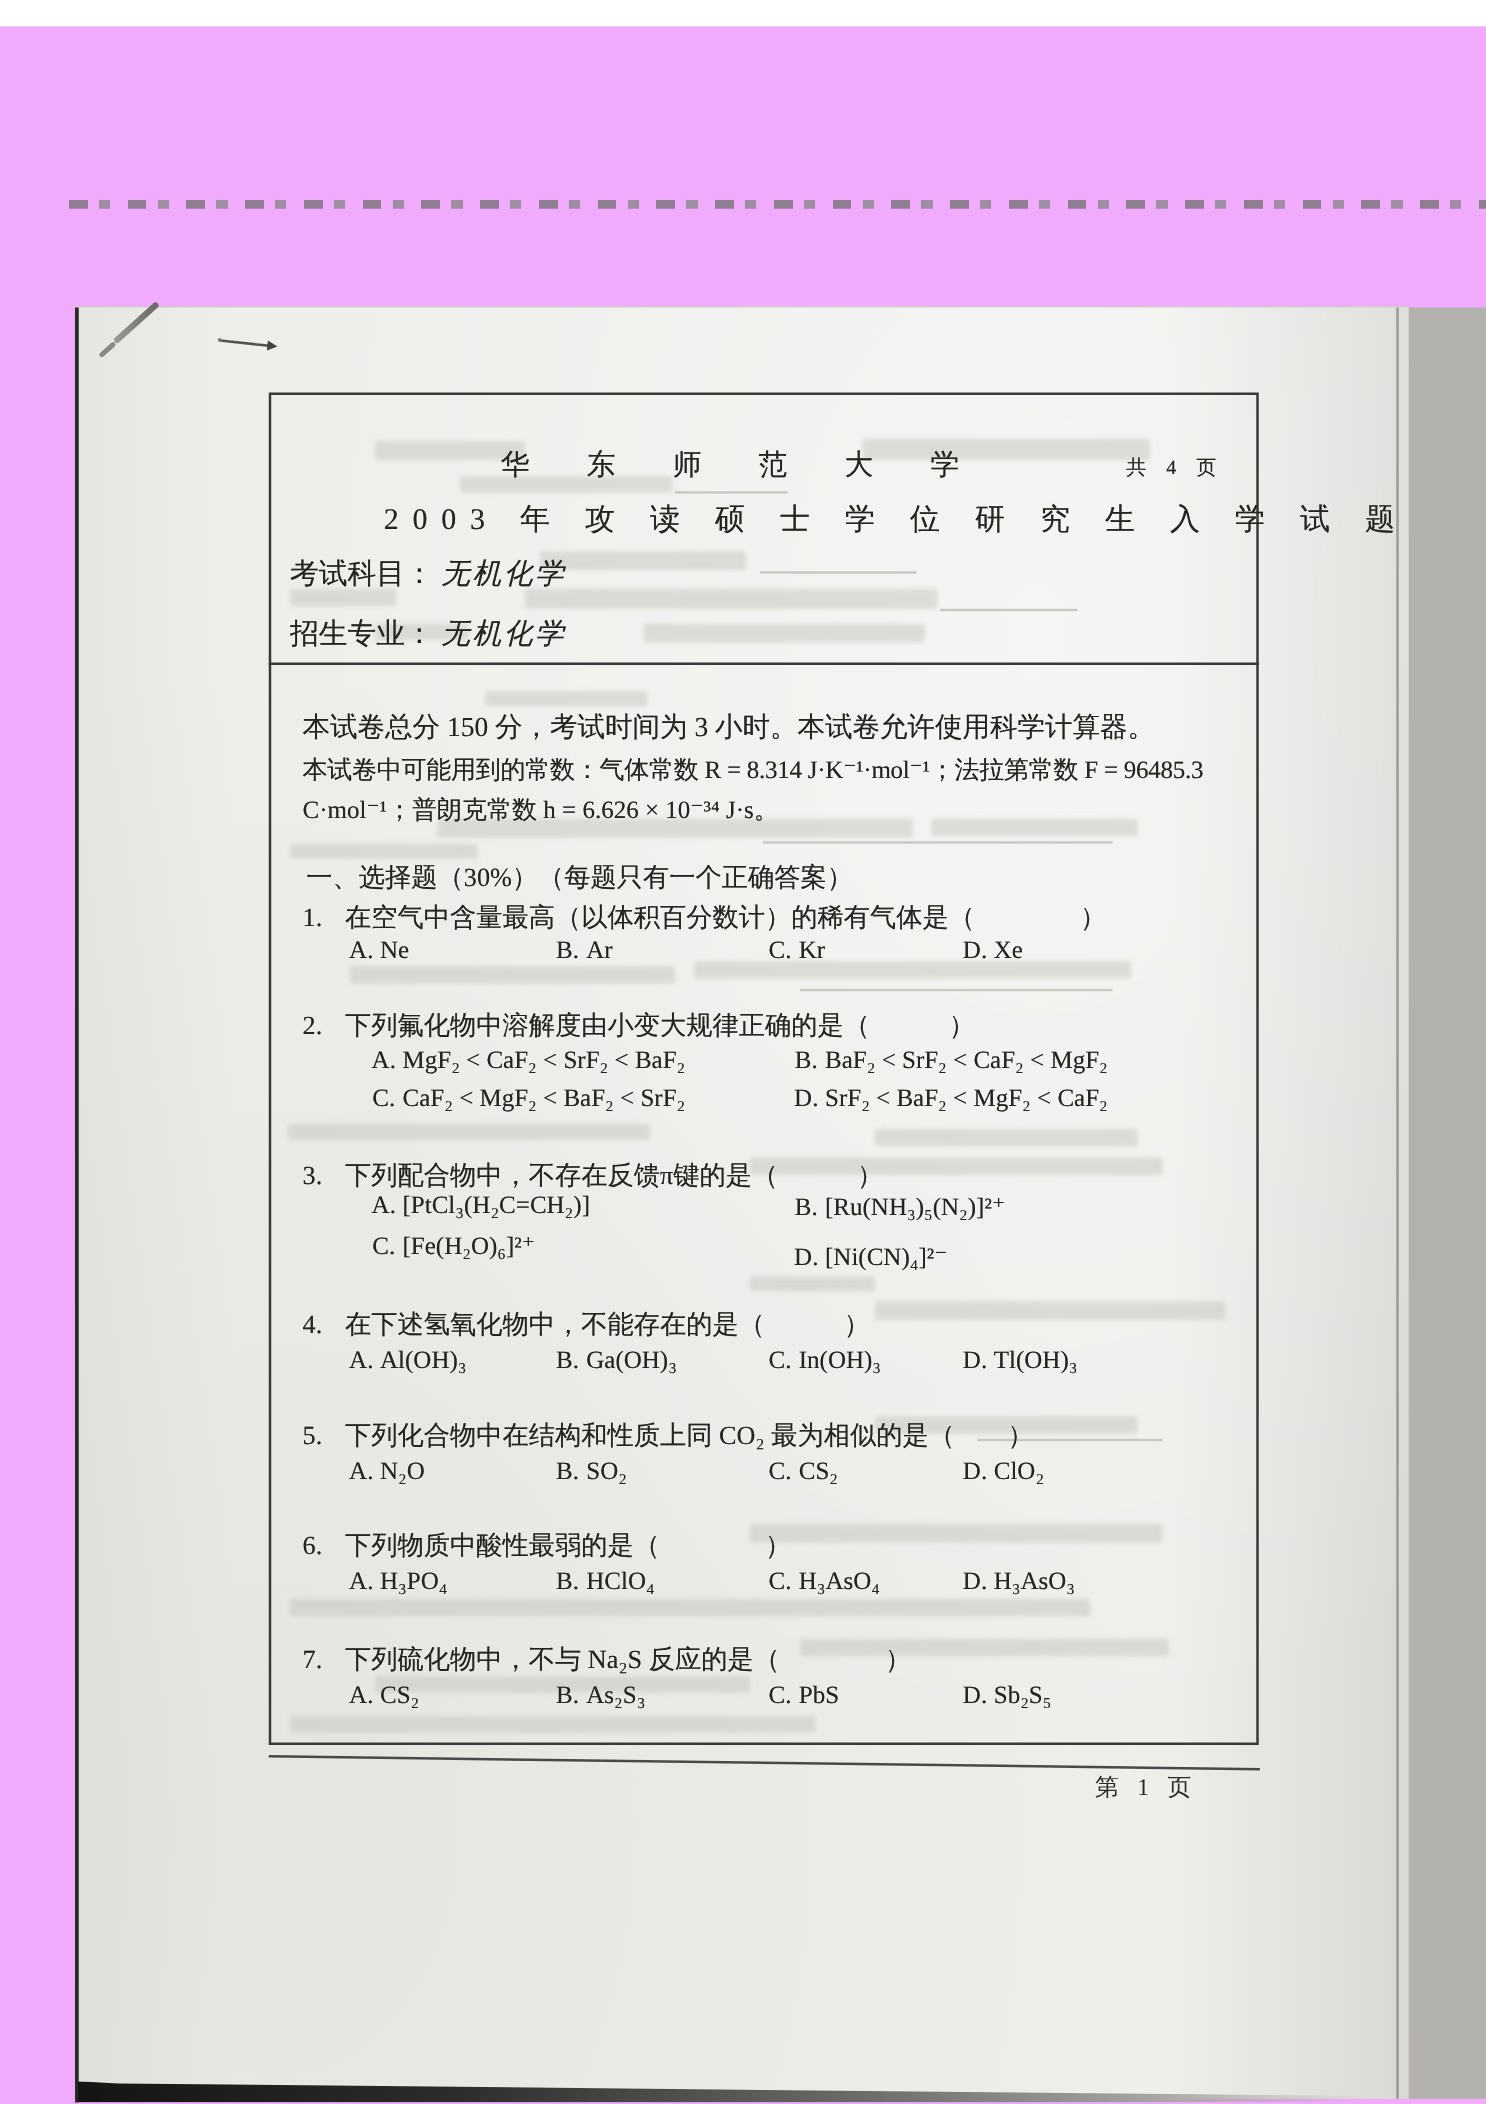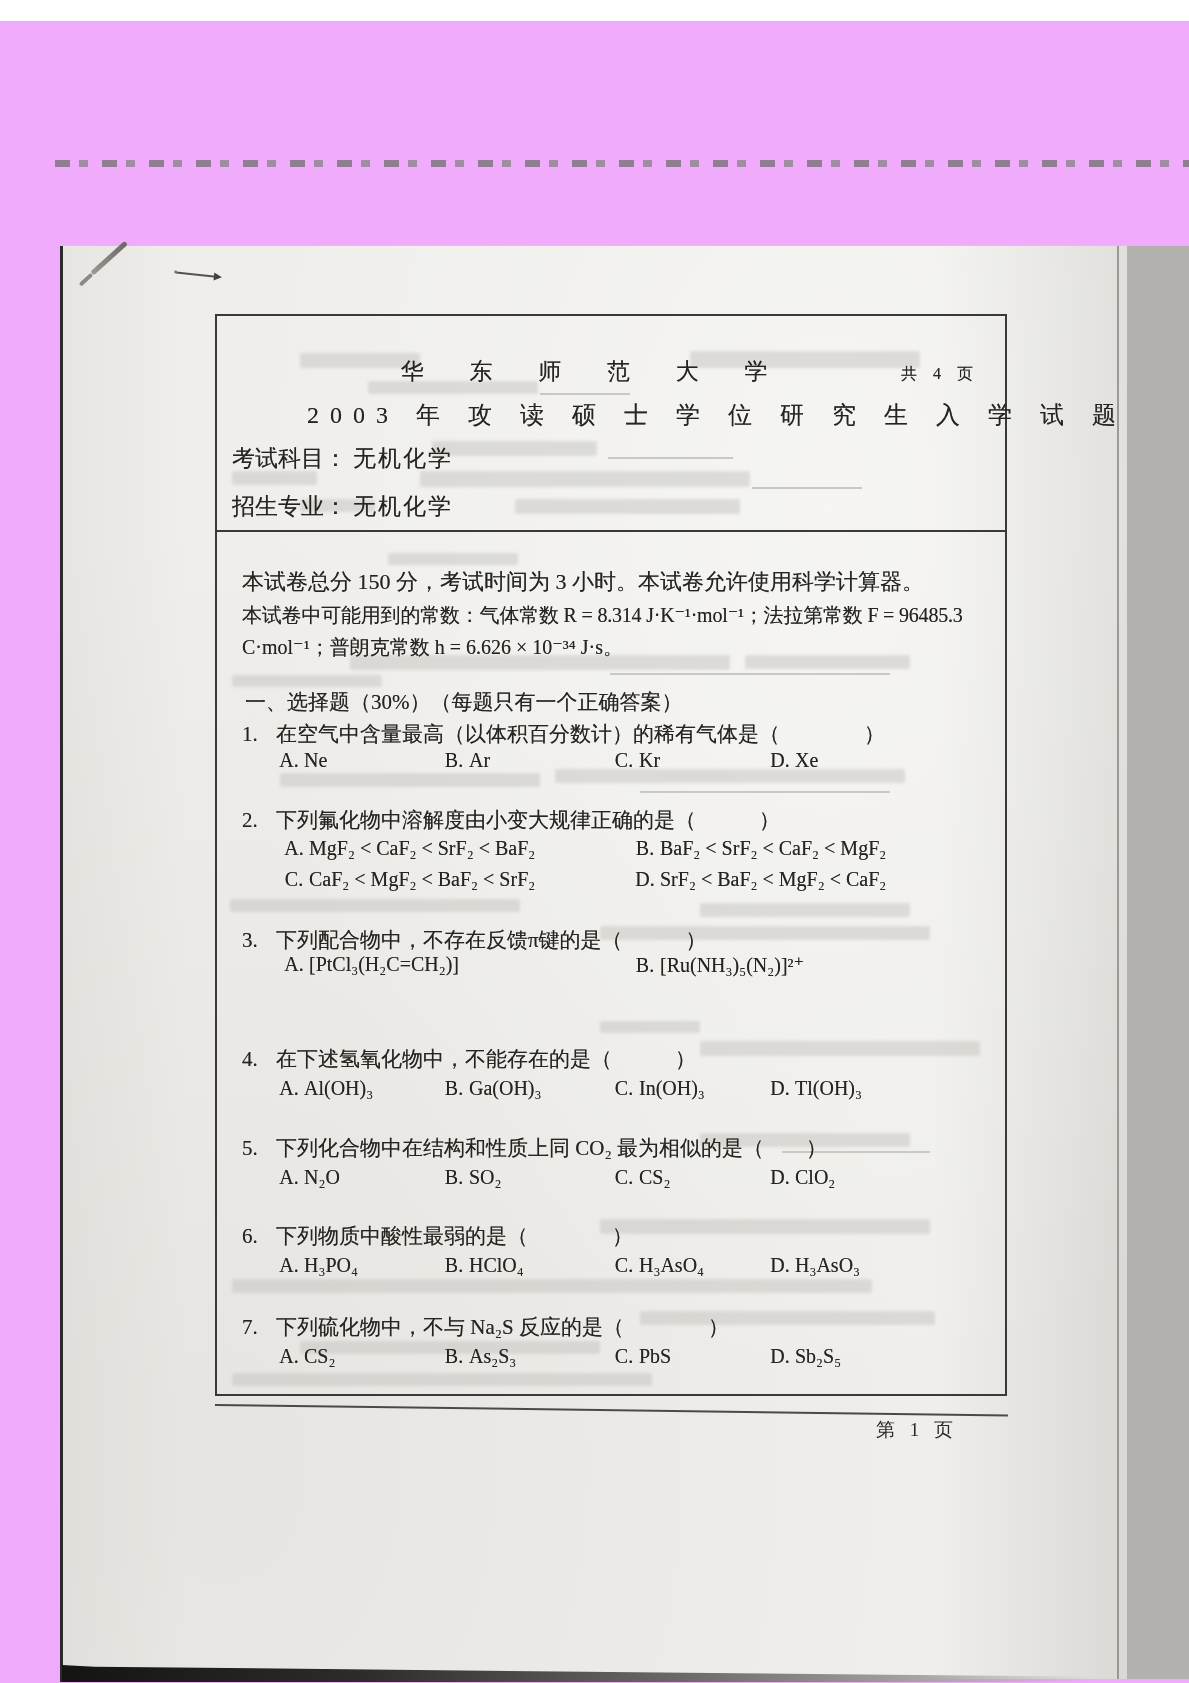--- a/index.html
+++ b/index.html
@@ -40,41 +40,41 @@
 
   
   .box{position:absolute;left:215px;top:293px;width:792px;height:1082px;border:2px solid #3a3937;
     box-sizing:border-box;z-index:4;background:transparent;}
   .box *{position:absolute;white-space:nowrap;color:#262420;text-shadow:0 0 .4px rgba(40,38,34,.55);}
 
   .uni{left:0;top:40px;width:754px;text-align:center;font-size:23px;letter-spacing:20px;}
   .pages-note{left:684px;top:48px;font-size:16px;letter-spacing:6px;}
   .title2{left:90px;top:83px;width:700px;text-align:center;font-size:24px;letter-spacing:11px;}
   .meta{font-size:23px;}
-  .meta .val{position:static;margin-left:6px;letter-spacing:2px;}
+  .meta .val{position:static;margin-left:6px;letter-spacing:2px;font-style:italic;}
   .meta .lab{position:static;text-align:center;}
   .meta1{left:15px;top:127px;}
   .meta2{left:15px;top:175px;}
   .divider{left:-2px;top:214px;width:792px;height:2px;background:#3a3937;}
 
   .pre1{left:25px;top:251px;font-size:22px;}
   .pre2{left:25px;top:286px;font-size:20px;letter-spacing:-.2px;}
   .pre3{left:25px;top:318px;font-size:20px;}
 
   .sec-head{left:28px;top:372px;font-size:21px;}
 
   .q-head{font-size:21px;}
   .q-head .qnum{position:static;display:inline-block;min-width:34px;}
   .q-head .qtext{position:static;text-align:right;}
   .opt-row{left:0;top:0;width:788px;height:30px;}
   .opt{font-size:20px;text-align:center;}
   .opt .olabel{position:static;display:inline-block;min-width:30px;}
   .opt .otext{position:static;}
   .cols4 .o1{left:57px}.cols4 .o2{left:222px}.cols4 .o3{left:392px}.cols4 .o4{left:548px}
-  .cols2 .o1{left:62px}.cols2 .o2{left:413px}
+  .cols2 .o1{left:75px}.cols2 .o2{left:413px}
 
   .wavy-bottom{position:absolute;left:215px;top:1383px;width:793px;height:2px;background:#4a4947;
     transform:rotate(.75deg);transform-origin:left center;z-index:4;}
   .footer-page{position:absolute;left:876px;top:1396px;font-size:19px;letter-spacing:5px;color:#2c2a27;z-index:4;}
 </style>
 </head>
 <body>
 
 <div id="screen">
 
@@ -166,20 +166,24 @@
       <span class="opt o2"><span class="olabel">D.</span><span class="otext">SrF₂ &lt; BaF₂ &lt; MgF₂ &lt; CaF₂</span></span>
     </div>
 
     <div class="q-head" style="left:25px;top:610px">
       <span class="qnum">3.</span><span class="qtext">下列配合物中，不存在反馈π键的是（　　　）</span>
     </div>
     <div class="opt-row cols2" style="top:637px">
       <span class="opt o1"><span class="olabel">A.</span><span class="otext">[PtCl₃(H₂C=CH₂)]</span></span>
       <span class="opt o2"><span class="olabel">B.</span><span class="otext">[Ru(NH₃)₅(N₂)]²⁺</span></span>
     </div>
+    <div class="opt-row cols2" style="top:668px">
+      <span class="opt o1"><span class="olabel">C.</span><span class="otext">[Fe(H₂O)₆]²⁺</span></span>
+      <span class="opt o2" style="top:9px"><span class="olabel">D.</span><span class="otext">[Ni(CN)₄]²⁻</span></span>
+    </div>
 
     <div class="q-head" style="left:25px;top:729px">
       <span class="qnum">4.</span><span class="qtext">在下述氢氧化物中，不能存在的是（　　　）</span>
     </div>
     <div class="opt-row cols4" style="top:761px">
       <span class="opt o1"><span class="olabel">A.</span><span class="otext">Al(OH)₃</span></span>
       <span class="opt o2"><span class="olabel">B.</span><span class="otext">Ga(OH)₃</span></span>
       <span class="opt o3"><span class="olabel">C.</span><span class="otext">In(OH)₃</span></span>
       <span class="opt o4"><span class="olabel">D.</span><span class="otext">Tl(OH)₃</span></span>
     </div>

